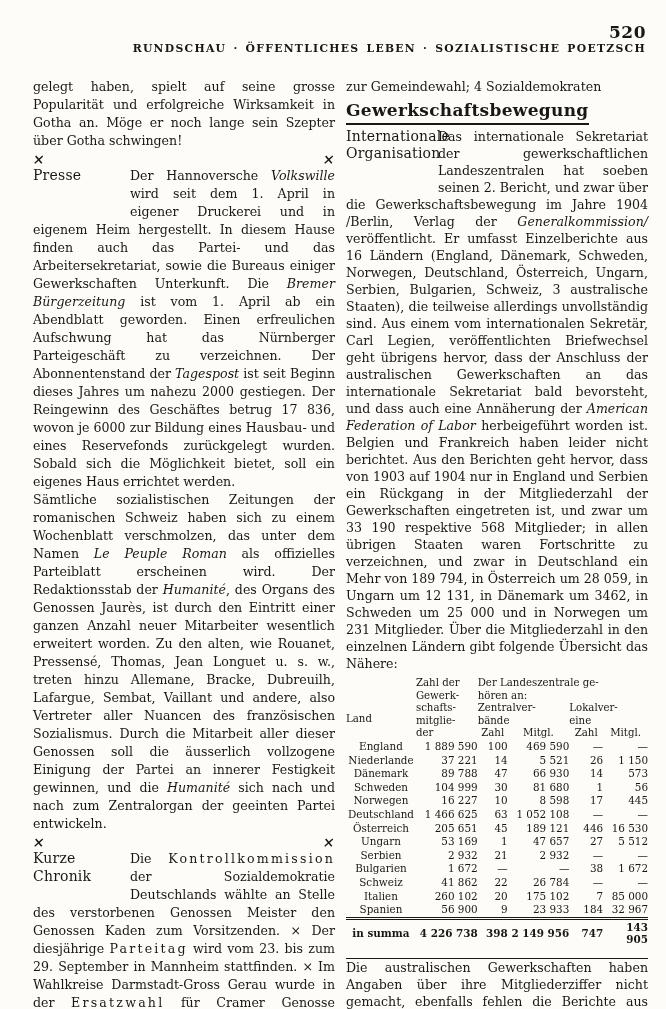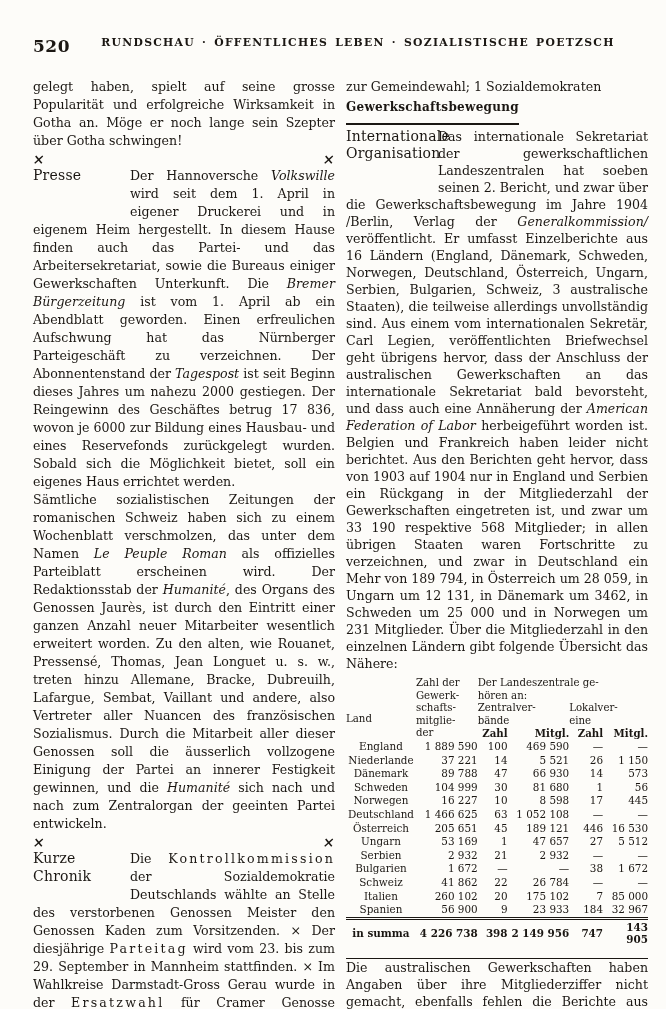--- a/index.html
+++ b/index.html
@@ -3,41 +3,41 @@
 <meta charset="utf-8">
 <style>
   html,body{margin:0;padding:0;}
   body{
     width:666px;height:1009px;
     background:#fdfcf9;
     font-family:"DejaVu Serif","Liberation Serif",serif;
     color:#1b1713;
   }
   .page{position:relative;width:666px;height:1009px;overflow:hidden;background:#fdfcf9;}
-  .header{position:absolute;top:36px;left:33px;right:20px;display:flex;align-items:flex-start;}
+  .header{position:absolute;top:22px;left:33px;right:20px;display:flex;align-items:flex-end;flex-direction:column;}
   .pagenum{font-weight:bold;font-size:17px;letter-spacing:0.5px;}
   .runhead{flex:1;text-align:center;font-weight:bold;font-size:10.8px;letter-spacing:1.3px;word-spacing:2px;}
   .cols{position:absolute;top:78px;left:33px;display:flex;gap:11px;}
   .col{width:302px;}
   p.body{margin:0;font-size:12.6px;line-height:18px;text-align:justify;}
   .col-right p.body{line-height:17px;}
   .seg-i{font-style:italic;}
   .seg-sp{letter-spacing:2.2px;}
   .xrow{display:flex;justify-content:space-between;font-size:14px;line-height:13px;margin:3px 0 1px 0;font-weight:bold;}
   .xmark{transform:skewX(-8deg);}
   .sidehead-float{float:left;width:97px;height:54px;}
   .sidehead-float.narrow{width:92px;}
   .sidehead-label{font-weight:normal;font-size:14px;line-height:12px;letter-spacing:0.2px;padding-top:2px;}
   .lastline{display:flex;justify-content:space-between;align-items:baseline;font-size:12.6px;line-height:17px;}
   .byline{font-weight:bold;font-size:8.8px;letter-spacing:1.1px;}
-  .section-heading{display:inline-block;font-weight:bold;font-size:12px;letter-spacing:0.3px;border-bottom:2px solid #1b1713;padding-bottom:9px;margin:5px 0 3px 0;}
+  .section-heading{display:inline-block;font-weight:bold;font-size:17px;letter-spacing:0.3px;border-bottom:2px solid #1b1713;padding-bottom:3px;margin:5px 0 3px 0;}
   table.stats{width:100%;border-collapse:collapse;margin-top:5px;font-size:10.4px;line-height:12.6px;}
   table.stats th{font-weight:normal;text-align:left;vertical-align:top;padding:0;white-space:pre-line;font-size:10.2px;}
   table.stats th.h-land{vertical-align:bottom;padding-bottom:14px;}
-  table.stats th.h-zm{text-align:right;font-weight:bold;margin-left:23px;}
+  table.stats th.h-zm{text-align:center;font-weight:normal;margin-left:23px;}
   table.stats td{padding:0 0 1px 0;}
   td.c-land{text-align:center;}
   td.c-num{text-align:right;}
   tr.sumrow td{border-top:3px double #1b1713;border-bottom:1.2px solid #1b1713;font-weight:bold;padding-top:1px;padding-bottom:12px;}
   .after-table{margin-top:5px;}
 </style>
 </head>
 <body>
 
 <div class="page">
@@ -67,21 +67,21 @@
         <span class="xmark">×</span>
         <span class="xmark">×</span>
       </div>
 
       <p class="body">
         <span class="sidehead-float"><span class="sidehead-label">Kurze Chronik</span></span><span><span>Die </span><span class="seg-sp">Kontrollkommission</span><span> der Sozialdemokratie Deutschlands wählte an Stelle des verstorbenen Genossen Meister den Genossen Kaden zum Vorsitzenden. × Der diesjährige </span><span class="seg-sp">Parteitag</span><span> wird vom 23. bis zum 29. September in Mannheim stattfinden. × Im Wahlkreise Darmstadt-Gross Gerau wurde in der </span><span class="seg-sp">Ersatzwahl</span><span> für Cramer Genosse Berthold mit 16 656 Stimmen gewählt, während der Nationalliberale Stein es auf 15 921 Stimmen brachte. × In Biel (</span></span>
       </p>
     </div>
 
     <div class="col col-right">
-      <p class="body">zur Gemeindewahl; 1 Sozialdemokraten</p>
+      <p class="body">zur Gemeindewahl; 4 Sozialdemokraten</p>
 
       <div>
         <span class="section-heading">Gewerkschaftsbewegung</span>
       </div>
 
       <p class="body">
         <span class="sidehead-float narrow">
           <span class="sidehead-label">Internationale</span>
           <span class="sidehead-label">Organisation</span>
         </span><span><span>Das internationale Sekretariat der gewerkschaftlichen Landeszentralen hat soeben seinen 2. Bericht, und zwar über die Gewerkschaftsbewegung im Jahre 1904 /Berlin, Verlag der </span><span class="seg-i">Generalkommission/</span><span> veröffentlicht. Er umfasst Einzelberichte aus 16 Ländern (England, Dänemark, Schweden, Norwegen, Deutschland, Österreich, Ungarn, Serbien, Bulgarien, Schweiz, 3 australische Staaten), die teilweise allerdings unvollständig sind. Aus einem vom internationalen Sekretär, Carl Legien, veröffentlichten Briefwechsel geht übrigens hervor, dass der Anschluss der australischen Gewerkschaften an das internationale Sekretariat bald bevorsteht, und dass auch eine Annäherung der </span><span class="seg-i">American Federation of Labor</span><span> herbeigeführt worden ist. Belgien und Frankreich haben leider nicht berichtet. Aus den Berichten geht hervor, dass von 1903 auf 1904 nur in England und Serbien ein Rückgang in der Mitgliederzahl der Gewerkschaften eingetreten ist, und zwar um 33 190 respektive 568 Mitglieder; in allen übrigen Staaten waren Fortschritte zu verzeichnen, und zwar in Deutschland ein Mehr von 189 794, in Österreich um 28 059, in Ungarn um 12 131, in Dänemark um 3462, in Schweden um 25 000 und in Norwegen um 231 Mitglieder. Über die Mitgliederzahl in den einzelnen Ländern gibt folgende Übersicht das Nähere:</span></span>

